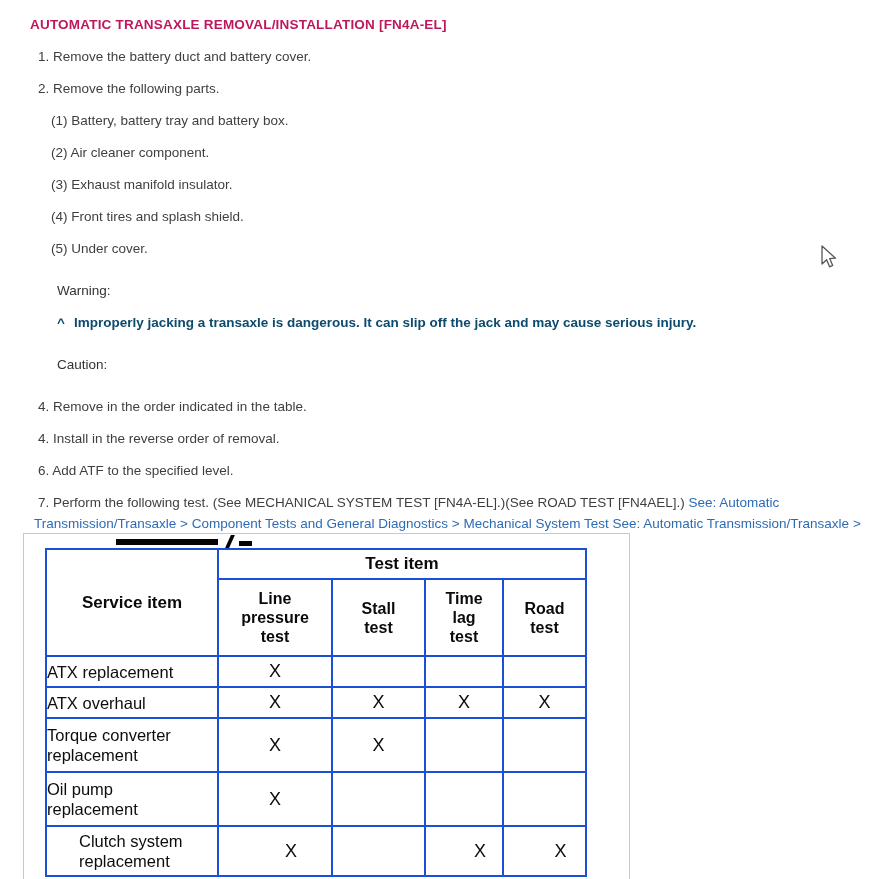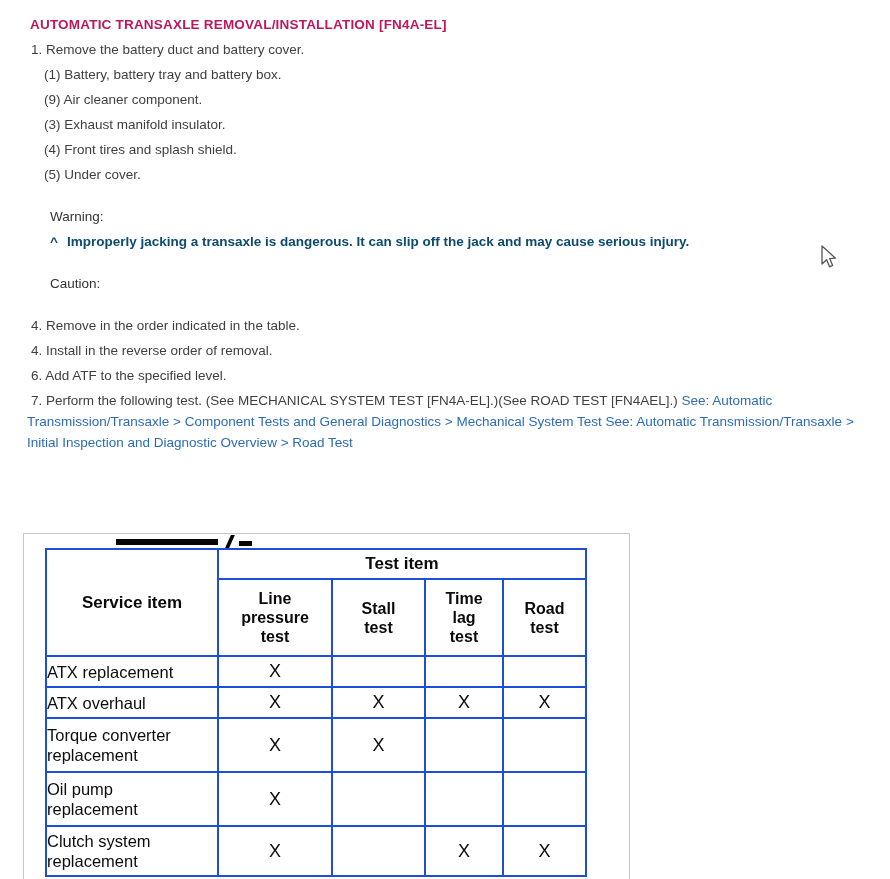--- a/index.html
+++ b/index.html
@@ -2,21 +2,21 @@
 <html style="--link-color: #2d6cb5;"><head>
 <meta charset="utf-8">
 <style>
   :root { --link-color:#2d6cb5; }
   html,body{margin:0;padding:0;}
   body{
     width:890px;height:879px;position:relative;overflow:hidden;background:#ffffff;
     font-family:"Liberation Sans",sans-serif;font-size:13.5px;color:#3f3f3f;
   }
   .content{padding:14px 16px 0 23px;}
-  p{margin:4px;line-height:21px;}
+  p{margin:11px;line-height:21px;}
   .title{font-size:13.5px;font-weight:700;color:#be185d;text-indent:7px;line-height:21px;margin:0;letter-spacing:0.2px;}
   .step{text-indent:4px;}
   .sub{text-indent:17px;}
   .gap{margin-top:21px;}
   .note-label{text-indent:23px;font-weight:400;color:#333333;}
   .note{text-indent:23px;font-weight:700;color:#0c4a6e;}
   .caret{margin-right:9px;}
   .link{color:var(--link-color);text-decoration:none;cursor:pointer;}
 
   
@@ -27,33 +27,34 @@
   .a-dot{position:absolute;left:123px;top:6px;width:13px;height:5px;background:#050505;}
   .scan-table{position:absolute;left:21px;top:14px;border-collapse:collapse;table-layout:fixed;color:#0a0a0a;background:#fff;}
   .scan-table td{border:2px solid #1d4ed8;padding:0;}
   .test-head{text-align:center;font-weight:700;font-size:17px;height:28px;vertical-align:middle;}
   .svc-head{text-align:center;font-weight:700;font-size:17px;vertical-align:middle;}
   .col-head{text-align:center;font-weight:700;font-size:16px;line-height:19px;white-space:pre-line;vertical-align:middle;height:75px;}
   .row-label{font-size:16.5px;padding:2px 4px 2px 6px;line-height:20px;white-space:pre-line;vertical-align:middle;color:#0d0d0d;}
   .mark{text-align:center;font-size:18px;vertical-align:middle;}
   tr.r29 td{height:29px;}
   tr.r52 td{height:52px;}
-  tr.r48 td{height:48px;}
+  tr.r48 td{height:48px;padding-left:32px;}
 
   .cursor{position:absolute;left:820px;top:245px;width:19px;height:26px;}
 </style>
 </head>
 <body>
 
 <div class="content">
   <p class="title">AUTOMATIC TRANSAXLE REMOVAL/INSTALLATION [FN4A-EL]</p>
 
   <p class="step">1. Remove the battery duct and battery cover.</p>
+  <p class="step">2. Remove the following parts.</p>
   <p class="sub">(1) Battery, battery tray and battery box.</p>
-  <p class="sub">(9) Air cleaner component.</p>
+  <p class="sub">(2) Air cleaner component.</p>
   <p class="sub">(3) Exhaust manifold insulator.</p>
   <p class="sub">(4) Front tires and splash shield.</p>
   <p class="sub">(5) Under cover.</p>
 
   <p class="note-label gap">Warning:</p>
   <p class="note"><span class="caret">^</span><span>Improperly jacking a transaxle is dangerous. It can slip off the jack and may cause serious injury.</span></p>
 
   <p class="note-label gap">Caution:</p>
 
   <p class="step gap">4. Remove in the order indicated in the table.</p>

